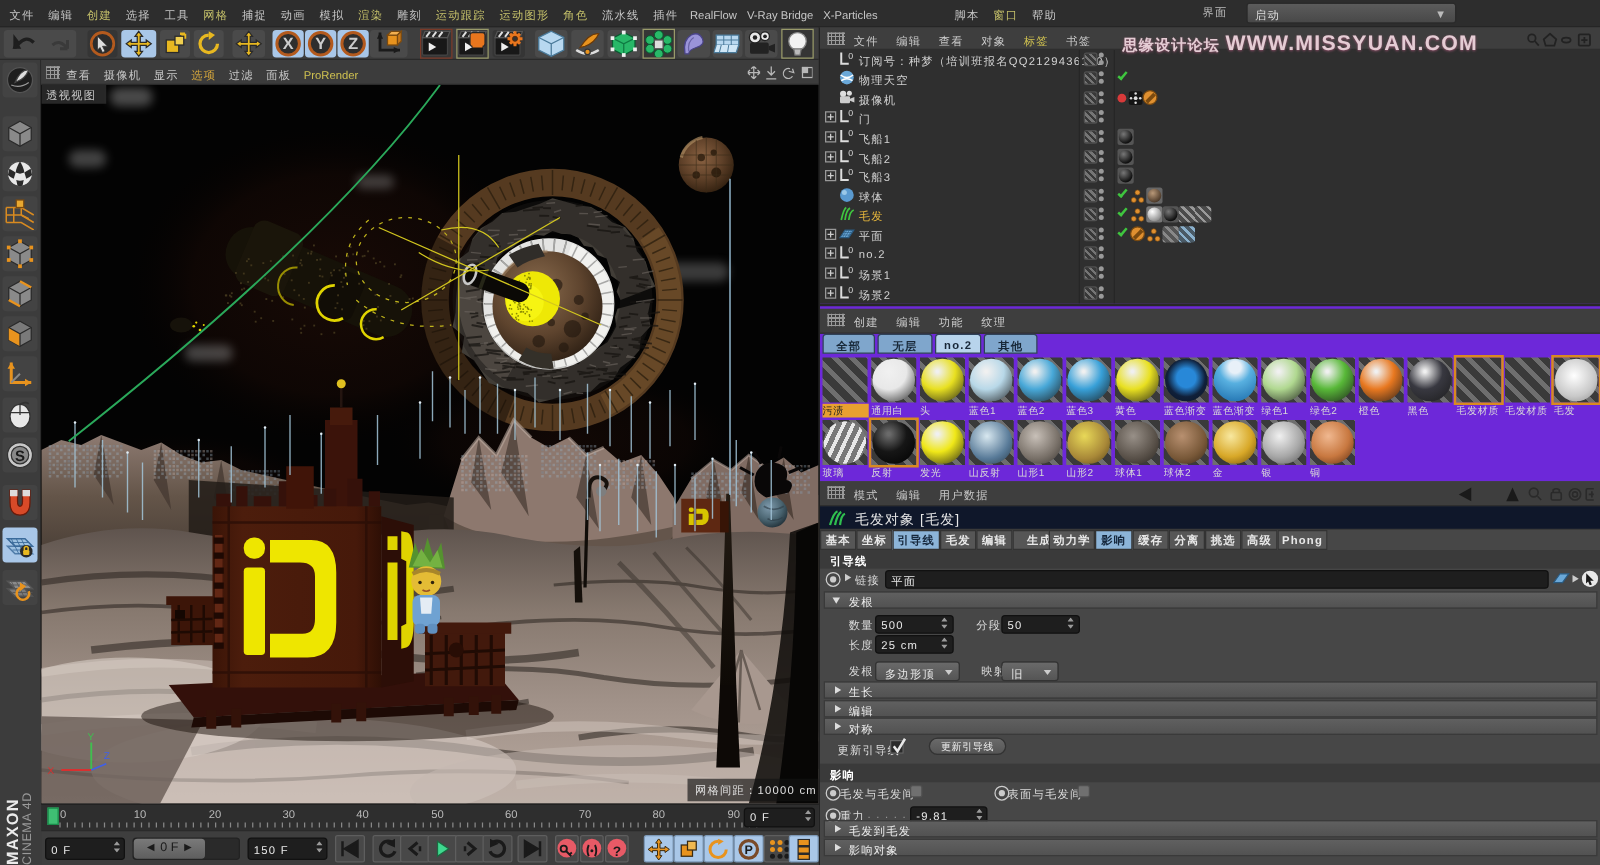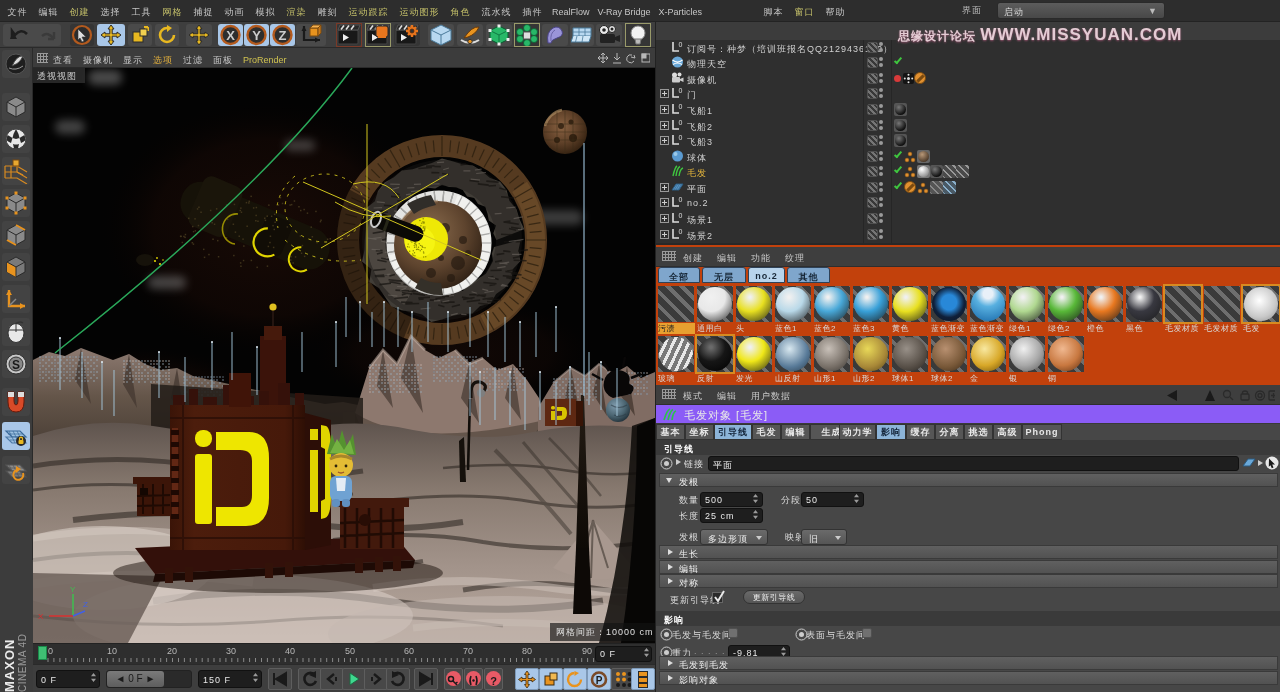--- a/index.html
+++ b/index.html
@@ -25,21 +25,21 @@
 .gridicon{display:inline-block;width:11px;height:10px;margin:4px 0 0 6px;background:repeating-linear-gradient(0deg,#9a9a9a 0 1px,transparent 1px 3px),repeating-linear-gradient(90deg,#9a9a9a 0 1px,transparent 1px 3px)}
 #otree{position:absolute;left:0;top:18px;width:625px;height:203px;background:#2f2f2f}
 .orow{position:absolute;left:0;width:625px;height:15px;color:#d2d2d2;font-size:9px}
 .orow .nm{position:absolute;left:31px;top:3px;letter-spacing:1px;white-space:nowrap}
 .plus{position:absolute;left:4px;top:3px;width:9px;height:9px;border:1px solid #999;background:#2f2f2f;color:#ccc}
 .plus:before{content:"";position:absolute;left:1px;top:3px;width:5px;height:1px;background:#ccc}
 .plus:after{content:"";position:absolute;left:3px;top:1px;width:1px;height:5px;background:#ccc}
 .ocol{position:absolute;left:211px;top:2px;width:11px;height:11px;background:repeating-linear-gradient(45deg,#757575 0 2px,#383838 2px 4px);border:1px solid #505050;border-radius:2px}
 .dt{position:absolute;left:223px;width:4px;height:4px;border-radius:50%;background:#9a9a9a}
 .tick{position:absolute;left:227px;top:3px;width:8px;height:4px;border-left:2px solid #3fc53f;border-bottom:2px solid #3fc53f;transform:rotate(-50deg)}
-#mm{position:absolute;left:0;top:221px;width:625px;height:163px;background:#c2410c;border-top:2px solid #282828}
+#mm{position:absolute;left:0;top:221px;width:625px;height:163px;background:#6d28d9;border-top:2px solid #282828}
 .mtab{position:absolute;top:22px;height:16px;background:#7fa6cc;border:1px solid #2f4258;border-radius:3px 3px 0 0;color:#182838;font-size:9px;font-weight:bold;text-align:center;padding-top:3px;letter-spacing:1px}
 .mcell{position:absolute;width:36px;height:36px;background:repeating-linear-gradient(45deg,#6e6e6e 0 4px,#3a3a3a 4px 10px)}
 .mlbl{position:absolute;width:37px;height:11px;font-size:8px;color:#d8d8d8;overflow:hidden;white-space:nowrap;line-height:11px;letter-spacing:.5px}
 .msph{position:absolute;left:1px;top:1px;width:34px;height:34px;border-radius:50%}
 #am{position:absolute;left:0;top:363px;width:625px;height:307px;background:#474747}
 .sechdr{position:absolute;left:0;width:625px;height:15px;background:#3a3a3a;color:#fff;font-size:9px;font-weight:bold;padding:3px 0 0 8px;letter-spacing:1px}
 .foldbar{position:absolute;left:3px;width:619px;height:14px;background:linear-gradient(#606060,#525252);border:1px solid #3a3a3a;color:#eee;font-size:9px;padding:2px 0 0 19px;letter-spacing:1px}
 .foldbar:before{content:"";position:absolute;left:8px;top:3px;border-left:5px solid #ddd;border-top:3.5px solid transparent;border-bottom:3.5px solid transparent}.foldbar.open:before{left:6px;top:4px;border-left:3.5px solid transparent;border-right:3.5px solid transparent;border-top:5px solid #ddd;border-bottom:none}
 .atab{position:absolute;top:0;height:16px;background:#565656;border:1px solid #333;color:#e8e8e8;font-size:9px;font-weight:bold;text-align:center;letter-spacing:1px}
 .atab.sel{background:#8cb4d8;color:#15273c}
@@ -1622,20 +1622,31 @@
 <path d="M40 548 L52 543" stroke="#4060e8" stroke-width="1.5"></path>
           <text x="50" y="539" fill="#4060e8">Z</text>
         </g>
 <rect x="0" y="0" width="52" height="15" fill="#2e2e2e" opacity=".85"></rect>
 <text x="4" y="11" font-family="Liberation Sans" font-size="9" fill="#c8c8c8" letter-spacing="1">透视视图</text>
 <rect x="517" y="555" width="105" height="18" fill="#121212" opacity=".65"></rect>
 <text x="523" y="567" font-family="Liberation Sans" font-size="9" fill="#e0e0e0" letter-spacing="1">网格间距：10000 cm</text>
 </svg>
 </div>
 <div class="abs" id="rpanel">
+<div class="pmenu" style="top:0;height:18px"><span class="gridicon"></span><span>文件</span><span>编辑</span><span>查看</span><span>对象</span><span class="y">标签</span><span>书签</span>
+<svg class="abs" style="right:4px;top:4px" width="56" height="12" viewBox="0 0 56 12">
+          <g stroke="#222" fill="none" stroke-width="1.4">
+            <circle cx="4.5" cy="4.5" r="3"></circle>
+            <path d="M7 7 L10 10.5"></path>
+            <path d="M19 1 L24 5.5 L22.5 10.5 L15.5 10.5 L14 5.5 Z"></path>
+            <ellipse cx="32" cy="6" rx="3.5" ry="2"></ellipse>
+            <rect x="42" y="1.5" width="9" height="9" rx="1"></rect>
+            <path d="M46.5 3.5 L46.5 8.5 M44 6 L49 6"></path>
+          </g>
+        </svg></div>
 <div id="otree">
 <div class="orow" style="top:0px">
 <span style="position:absolute;left:15px;top:1px"><svg width="13" height="12" viewBox="0 0 13 12">
               <path d="M2 1 L2 10 L8 10" stroke="#ddd" stroke-width="1.6" fill="none"></path>
               <text x="9.5" y="6" font-size="7" fill="#ddd" text-anchor="middle" font-family="Liberation Sans">0</text>
             </svg></span>
 <span class="nm" style="color:#d2d2d2">订阅号：种梦（培训班报名QQ2129436100）</span>
 <span class="ocol"></span>
           <span class="dt" style="top:2px"></span>
           <span class="dt" style="top:8px"></span>
@@ -1958,21 +1969,21 @@
               <circle cx="62" cy="5" r="3.5"></circle>
               <path d="M65 8 L68 11"></path>
               <rect x="76" y="5" width="8" height="6" rx="1"></rect>
               <path d="M77.5 5 L77.5 3 Q80 1 82.5 3 L82.5 5"></path>
               <circle cx="95" cy="6.5" r="4.5"></circle>
               <circle cx="95" cy="6.5" r="2"></circle>
               <rect x="104" y="2" width="9" height="9" rx="1"></rect>
               <path d="M108.5 4 L108.5 9 M106 6.5 L111 6.5"></path>
             </g>
           </svg></div>
-<div class="abs" style="left:0;top:20px;width:625px;height:19px;background:#8b5cf6;border-bottom:1px solid #3a3a3a">
+<div class="abs" style="left:0;top:20px;width:625px;height:19px;background:#0f172a;border-bottom:1px solid #3a3a3a">
 <svg class="abs" style="left:6px;top:2px" width="16" height="15" viewBox="0 0 16 15">
             <path d="M2 13 Q5 3 8 2 M6 13 Q8 4 11 2.5 M10 13 Q11 5 14 4" stroke="#2fbf4f" stroke-width="1.8" fill="none"></path>
           </svg>
 <span style="position:absolute;left:28px;top:3px;color:#e8e8e8;font-size:11px;letter-spacing:1px">毛发对象 [毛发]</span>
         </div>
 <div class="abs" style="left:0;top:39px;width:625px;height:16px;background:#474747">
 <div class="atab " style="left:0px;width:29px;line-height:15px">基本</div>
 <div class="atab " style="left:29px;width:29px;line-height:15px">坐标</div>
 <div class="atab sel" style="left:58px;width:38px;line-height:15px">引导线</div>
 <div class="atab " style="left:96px;width:29px;line-height:15px">毛发</div>

